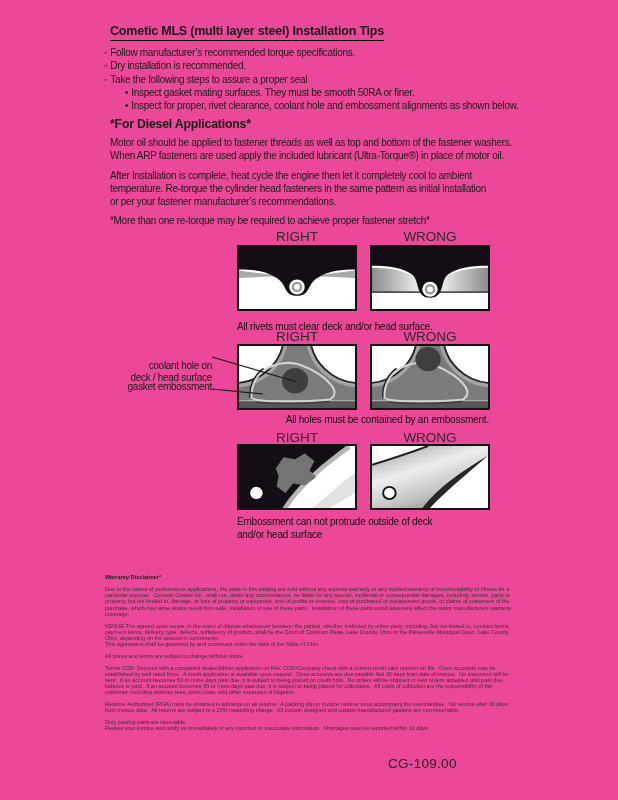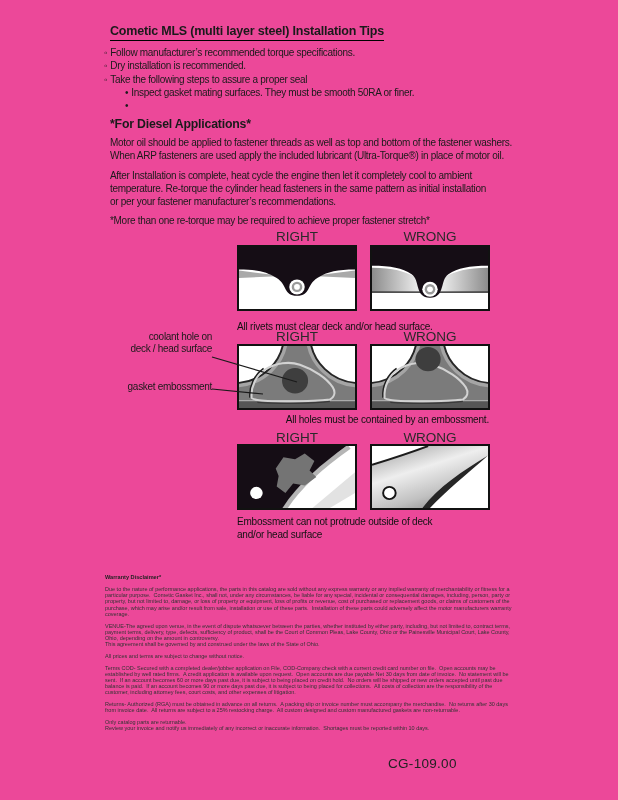--- a/index.html
+++ b/index.html
@@ -39,21 +39,21 @@
 
 <div class="page">
 
   <div class="abs title">Cometic MLS (multi layer steel) Installation Tips</div>
 
   <div class="abs bullets">
     <div class="b"><span class="bm"></span><span>Follow manufacturer’s recommended torque specifications.</span></div>
     <div class="b"><span class="bm"></span><span>Dry installation is recommended.</span></div>
     <div class="b"><span class="bm"></span><span>Take the following steps to assure a proper seal</span></div>
     <div class="b sb"><span class="sbm"></span><span>Inspect gasket mating surfaces.  They must be smooth 50RA or finer.</span></div>
-    <div class="b sb"><span class="sbm"></span></div>
+    <div class="b sb"><span class="sbm"></span><span>Inspect for proper, rivet clearance, coolant hole and embossment alignments as shown below.</span></div>
   </div>
 
   <div class="abs diesel-heading">*For Diesel Applications*</div>
   <div class="abs para p1">Motor oil should be applied to fastener threads as well as top and bottom of the fastener washers.
 When ARP fasteners are used apply the included lubricant (Ultra-Torque®) in place of motor oil.</div>
   <div class="abs para p2">After Installation is complete, heat cycle the engine then let it completely cool to ambient
 temperature. Re-torque the cylinder head fasteners in the same pattern as initial installation
 or per your fastener manufacturer’s recommendations.</div>
   <div class="abs note">*More than one re-torque may be required to achieve proper fastener stretch*</div>
 
@@ -94,21 +94,21 @@
         <circle cx="60" cy="45" r="3" fill="#ffffff"></circle>
       </g>
     </svg>
   </div>
 
   <div class="abs caption" style="left:237px;top:320px;">All rivets must clear deck and/or head surface.</div>
 
   <div class="abs dlabel" style="left:237px;top:329px;">RIGHT</div>
   <div class="abs dlabel" style="left:370px;top:329px;">WRONG</div>
 
-  <div class="abs ann" style="left:110px;top:331px;width:102px;">
+  <div class="abs ann" style="left:110px;top:360px;width:102px;">
     <div>coolant hole on</div>
     <div>deck / head surface</div>
   </div>
   <div class="abs ann" style="left:105px;top:381px;width:107px;">gasket embossment</div>
 
   <svg class="abs leader" style="left:210px;top:350px;" width="92" height="50" viewBox="0 0 92 50">
     <line x1="2" y1="7" x2="87" y2="32" stroke="#1a1a1a" stroke-width="1.2"></line>
     <line x1="2" y1="39" x2="53" y2="44" stroke="#1a1a1a" stroke-width="1.2"></line>
   </svg>
 

